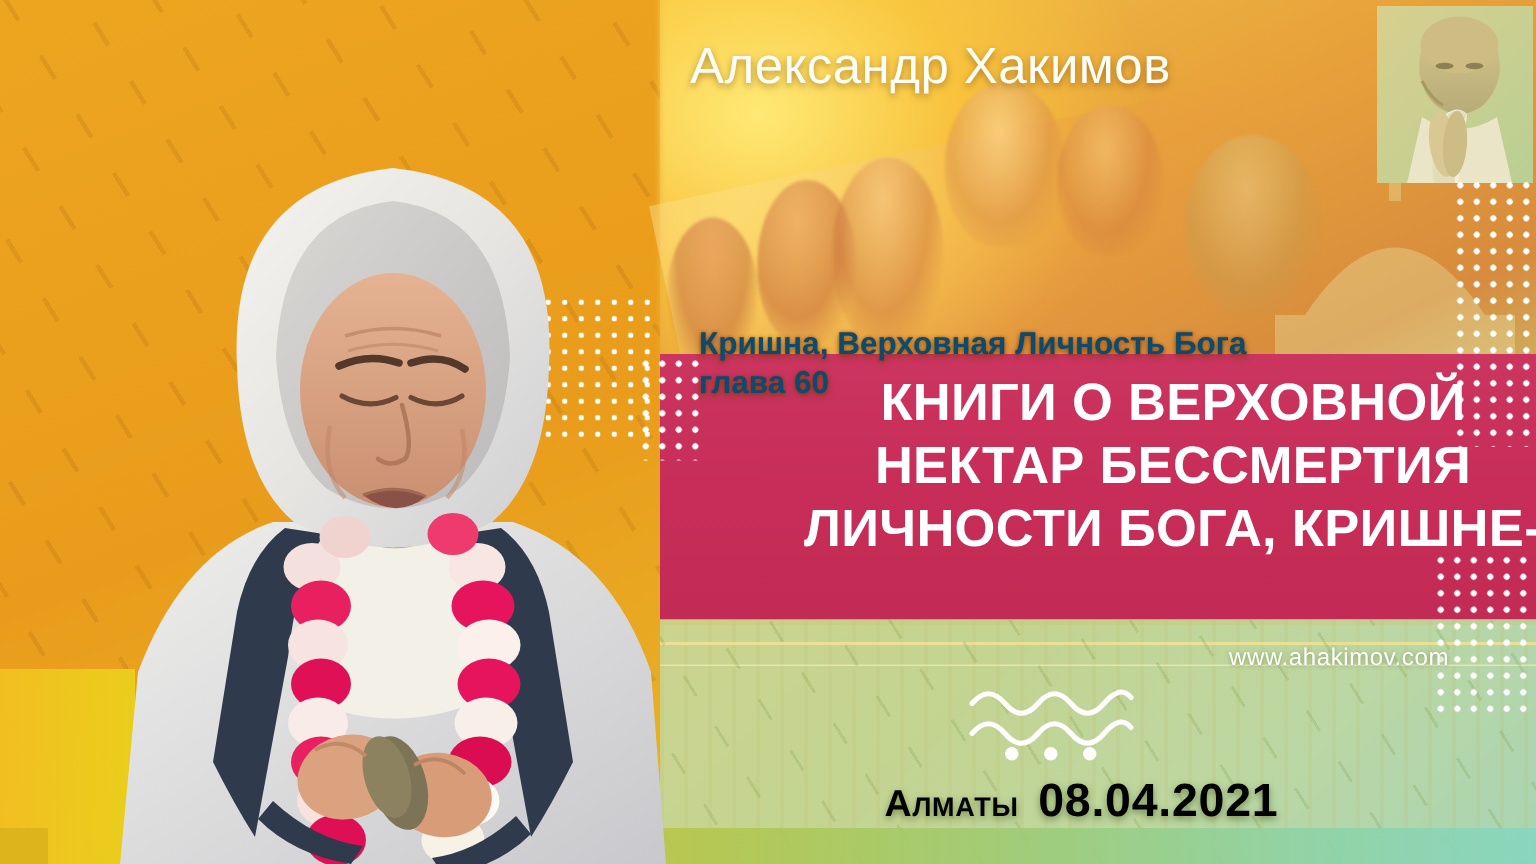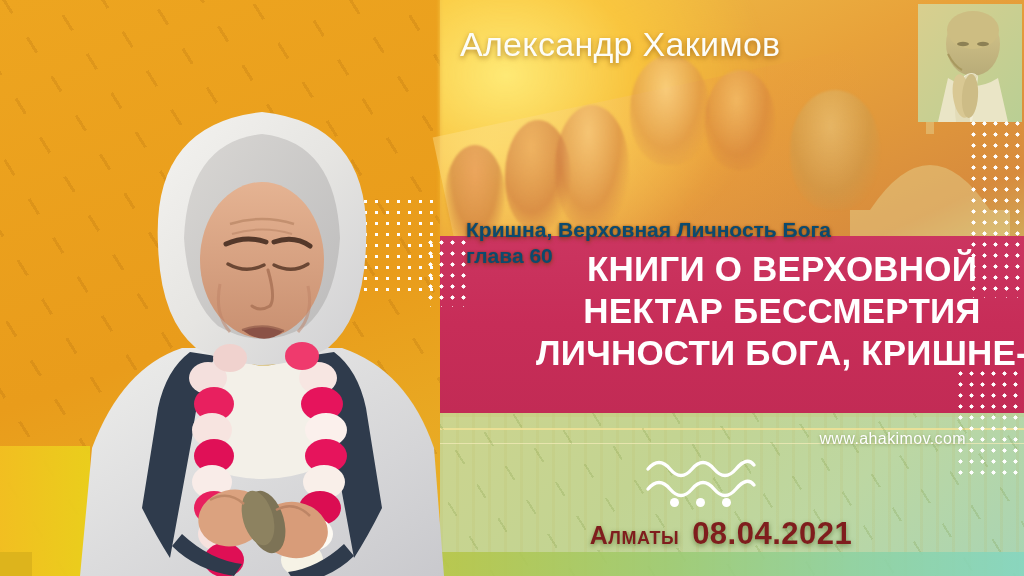--- a/index.html
+++ b/index.html
@@ -159,21 +159,21 @@
   }
   .site {
     position:absolute; left:440px; top:430px; width:584px;
     text-align:right; padding-right:58px;
     font-size:16px; font-weight:400; color:#ffffff; letter-spacing:.4px;
     text-shadow:0 1px 3px rgba(90,110,40,.55);
   }
   .place-date {
     position:absolute; left:440px; top:516px; width:584px;
     text-align:center; padding-right:22px;
-    font-size:29px; font-weight:bold; color:#7f1d1d;
+    font-size:29px; font-weight:bold; color:#000000;
     text-shadow:0 2px 5px rgba(70,95,35,.6);
     white-space:nowrap;
   }
   .place-date .city { font-size:25px; font-variant:small-caps; letter-spacing:.5px; }
   .place-date .date { font-size:31px; margin-left:13px; letter-spacing:.5px; }
 
   
   .ornament { position:absolute; left:640px; top:455px; width:120px; height:50px; }
   .orn-dots { position:absolute; left:640px; top:498px; width:120px; height:14px;
       display:flex; justify-content:center; gap:17px; }

